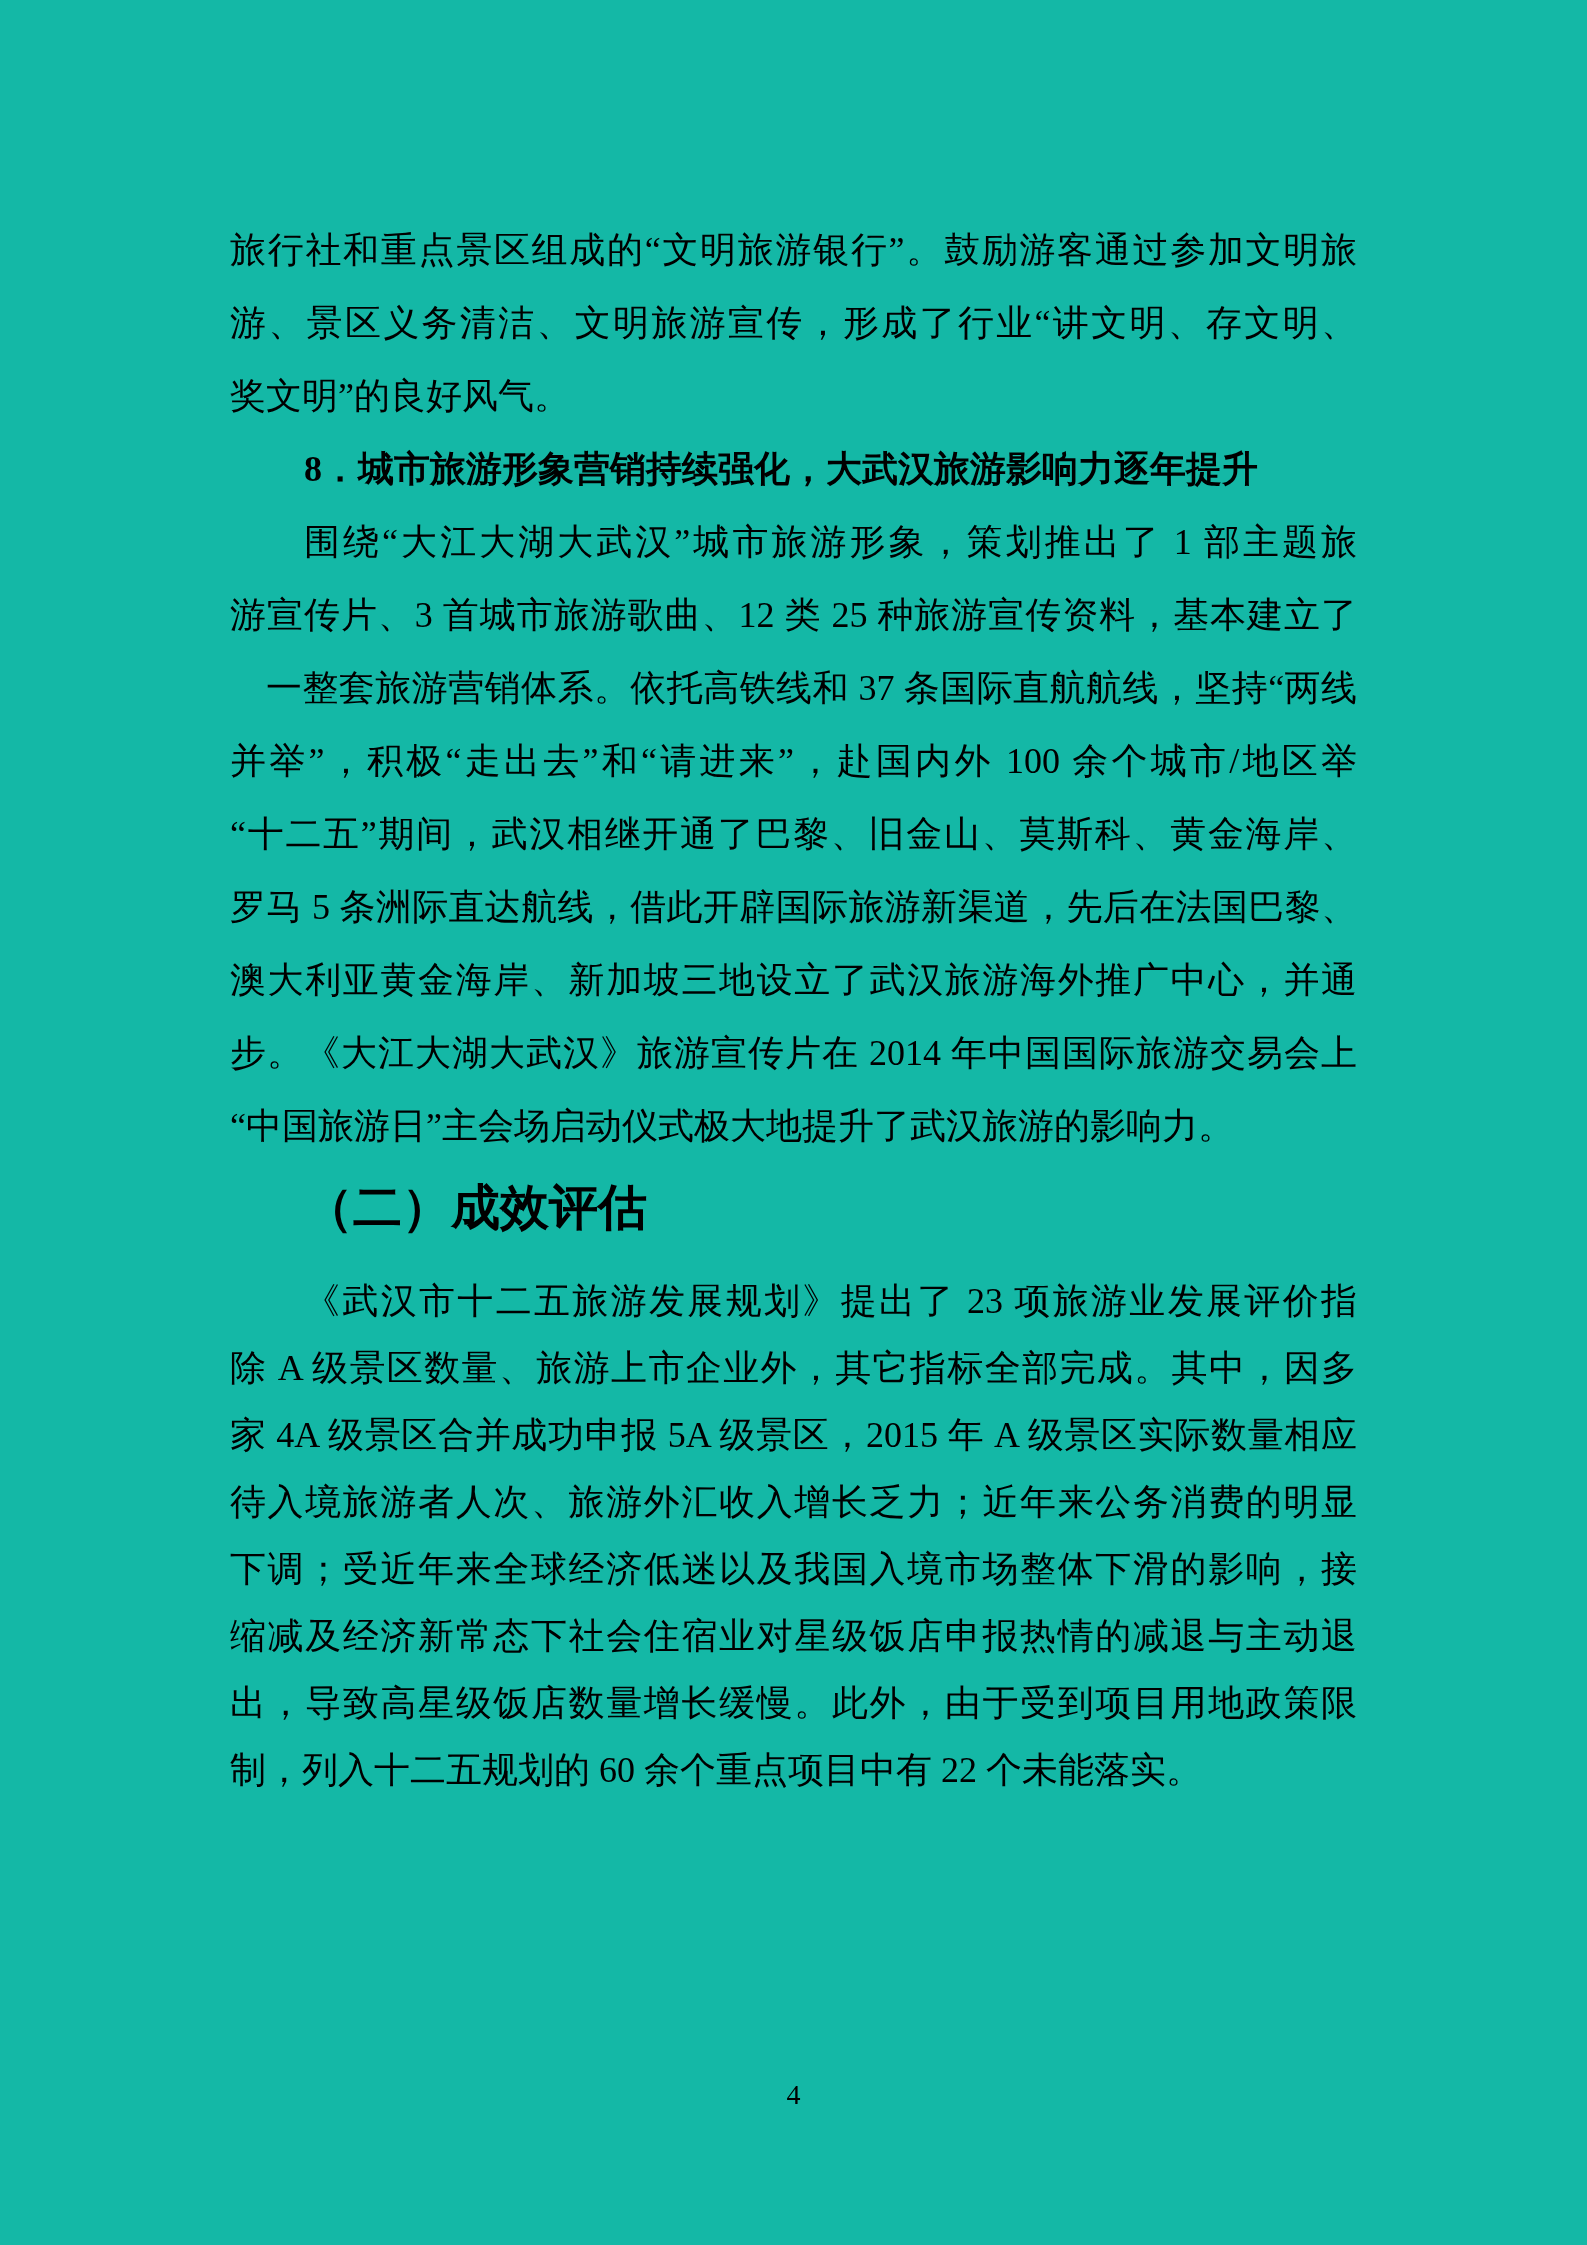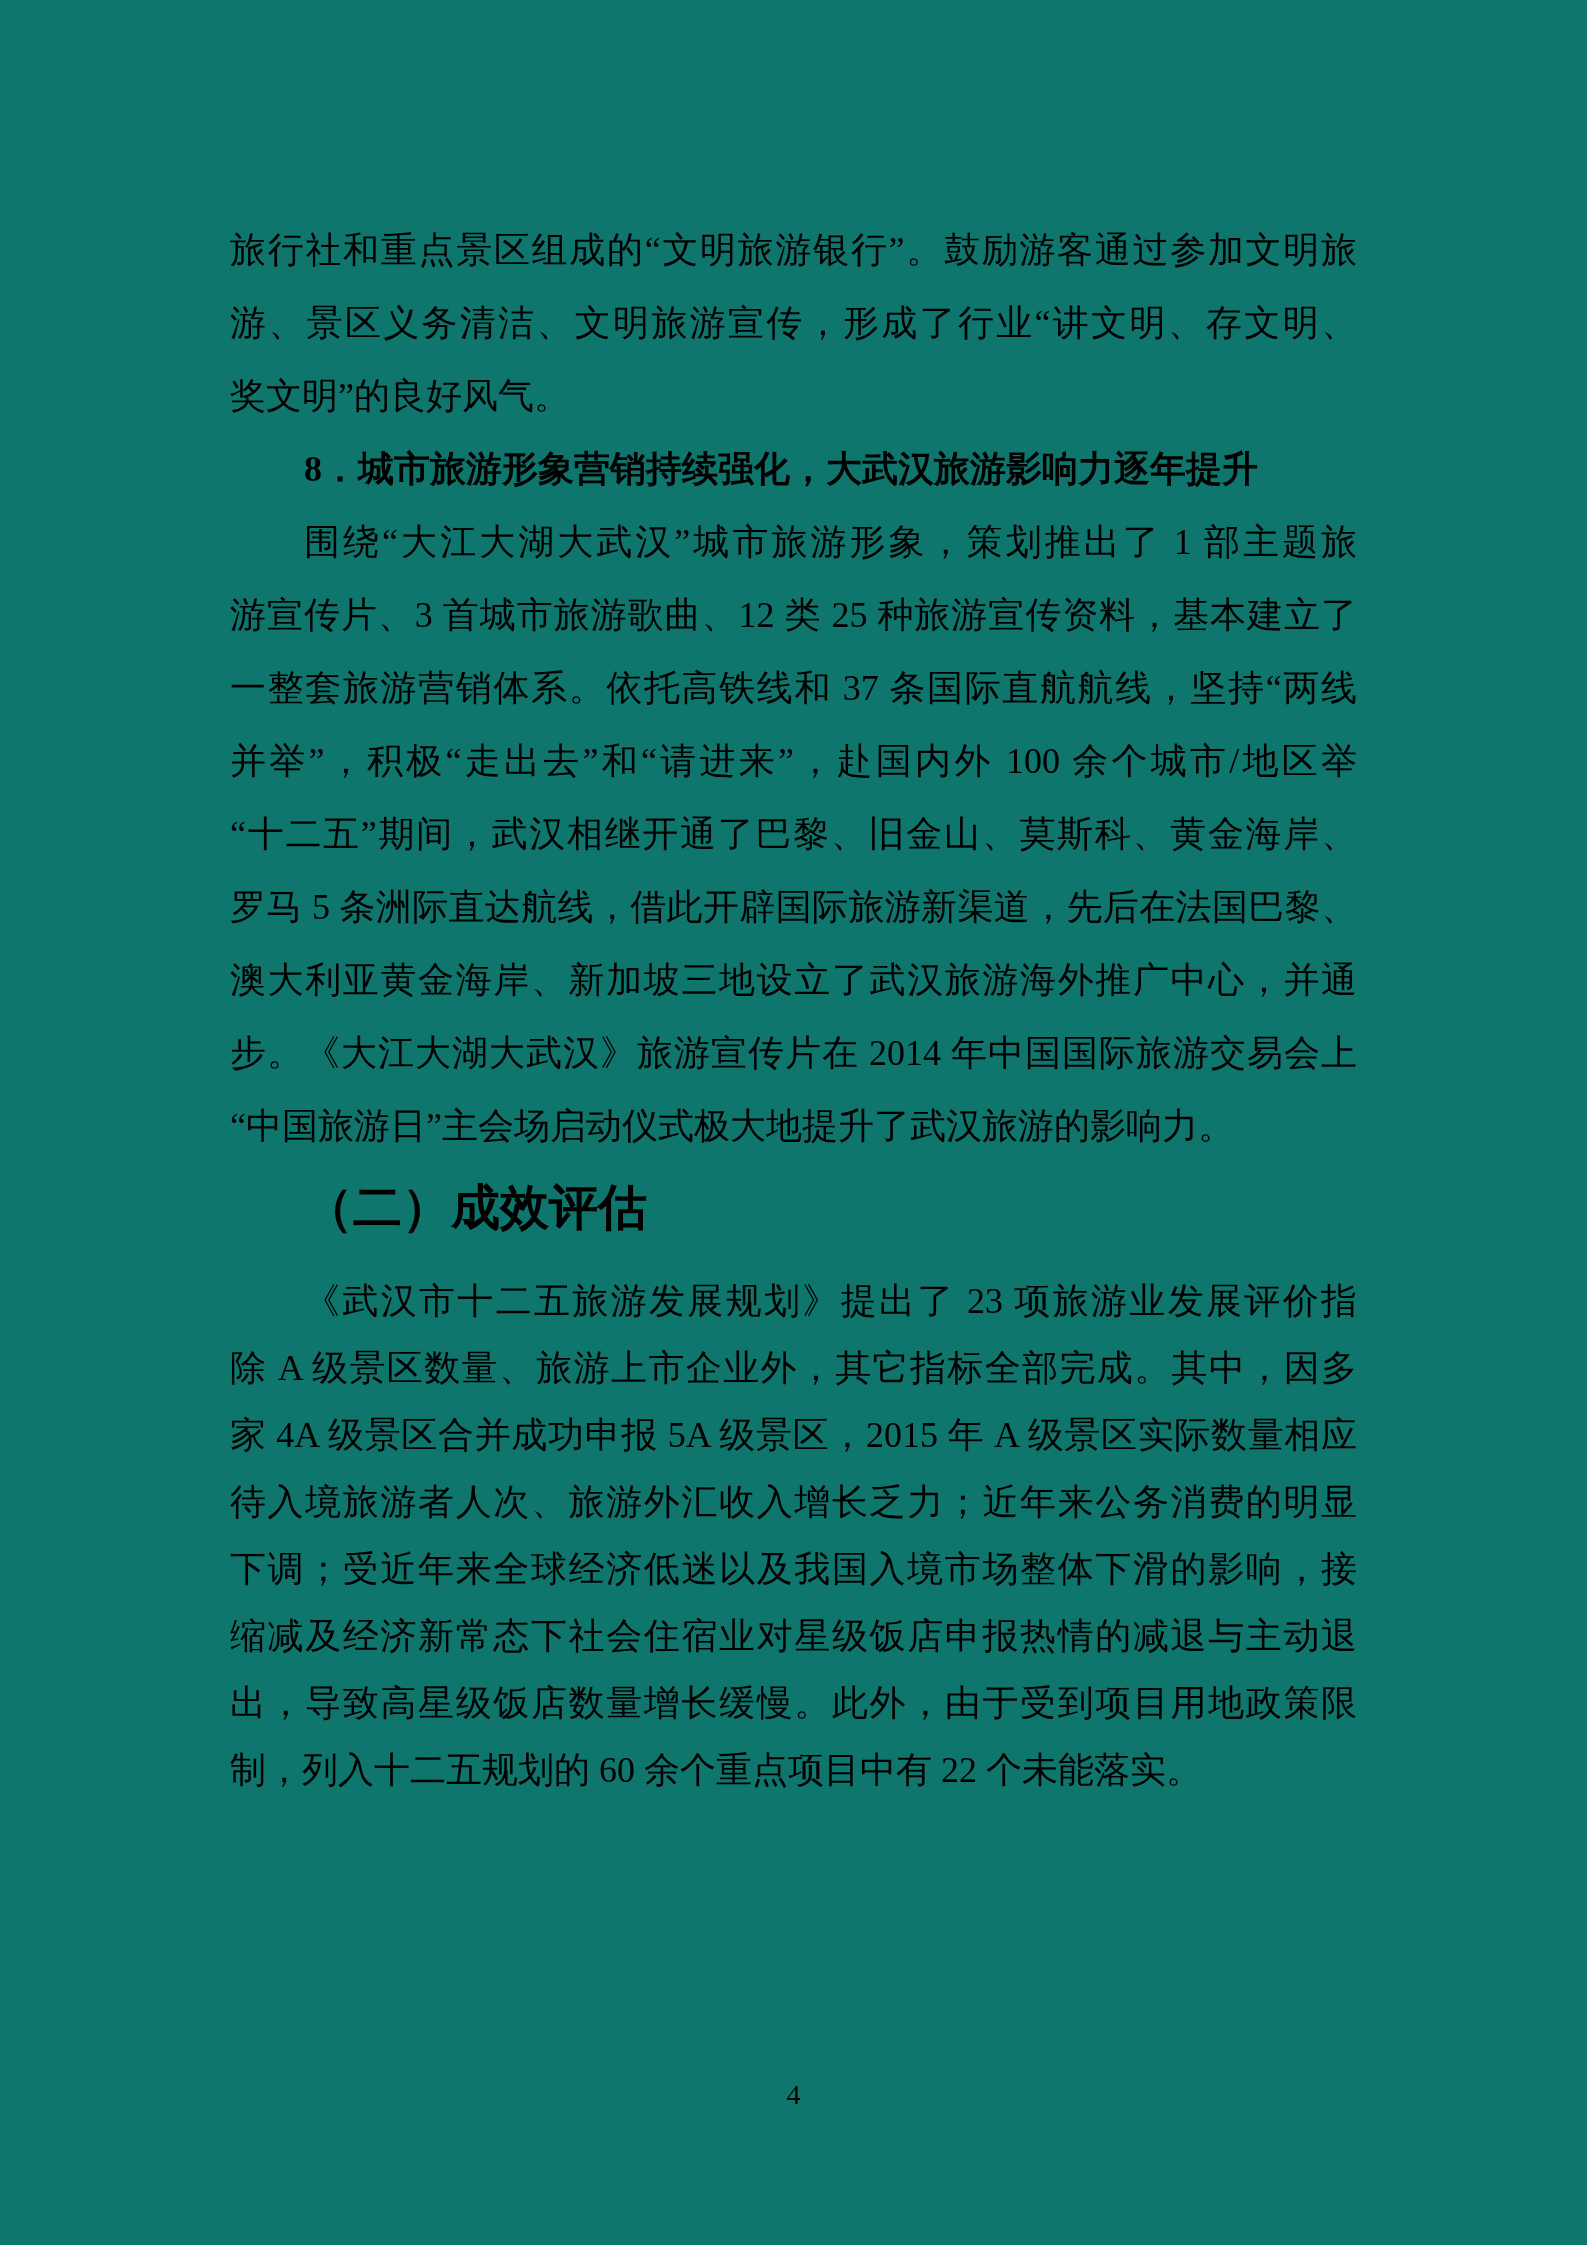--- a/index.html
+++ b/index.html
@@ -1,19 +1,19 @@
 <!DOCTYPE html>
 <html lang="zh"><head>
 <meta charset="utf-8">
 <style>
   html,body{margin:0;padding:0;background:#e8e8e8;}
   .page{
     position:relative;
     width:1587px;height:2245px;
-    background:#0f766e;
+    background:#14b8a6;
     margin:0 auto;
     overflow:hidden;
   }
   .content{
     position:absolute;
     left:230px;top:214px;
     width:1127px;
     color:#000000;
   }
   .block{margin:0;padding:0;}
@@ -59,21 +59,21 @@
         <div class="line just" style="height: 73px; line-height: 73px;">旅行社和重点景区组成的“文明旅游银行”。鼓励游客通过参加文明旅</div>
         <div class="line just" style="height: 73px; line-height: 73px;">游、景区义务清洁、文明旅游宣传，形成了行业“讲文明、存文明、</div>
         <div class="line" style="height: 73px; line-height: 73px;">奖文明”的良好风气。</div>
       </div>
       <div class="block heading-serif">
         <div class="line indent" style="height: 73px; line-height: 73px;">8．城市旅游形象营销持续强化，大武汉旅游影响力逐年提升</div>
       </div>
       <div class="block body">
         <div class="line just indent" style="height: 73px; line-height: 73px;">围绕“大江大湖大武汉”城市旅游形象，策划推出了 1 部主题旅</div>
         <div class="line just" style="height: 73px; line-height: 73px;">游宣传片、3 首城市旅游歌曲、12 类 25 种旅游宣传资料，基本建立了</div>
-        <div class="line just" style="height: 73px; line-height: 73px;">一整套旅游营销体系。依托高铁线和 37 条国际直航航线，坚持“两线</div>
+        <div class="line just" style="height: 73px; line-height: 73px; margin-left: 36px;">一整套旅游营销体系。依托高铁线和 37 条国际直航航线，坚持“两线</div>
         <div class="line just" style="height: 73px; line-height: 73px;">并举”，积极“走出去”和“请进来”，赴国内外 100 余个城市/地区举</div>
         <div class="line just" style="height: 73px; line-height: 73px;">“十二五”期间，武汉相继开通了巴黎、旧金山、莫斯科、黄金海岸、</div>
         <div class="line just" style="height: 73px; line-height: 73px;">罗马 5 条洲际直达航线，借此开辟国际旅游新渠道，先后在法国巴黎、</div>
         <div class="line just" style="height: 73px; line-height: 73px;">澳大利亚黄金海岸、新加坡三地设立了武汉旅游海外推广中心，并通</div>
         <div class="line just" style="height: 73px; line-height: 73px;">步。《大江大湖大武汉》旅游宣传片在 2014 年中国国际旅游交易会上</div>
         <div class="line" style="height: 73px; line-height: 73px;">“中国旅游日”主会场启动仪式极大地提升了武汉旅游的影响力。</div>
       </div>
       <div class="block heading-sans" style="margin-top: 8px; margin-bottom: 24px;">
         <div class="line indent" style="height: 73px; line-height: 73px;">（二）成效评估</div>
       </div>

